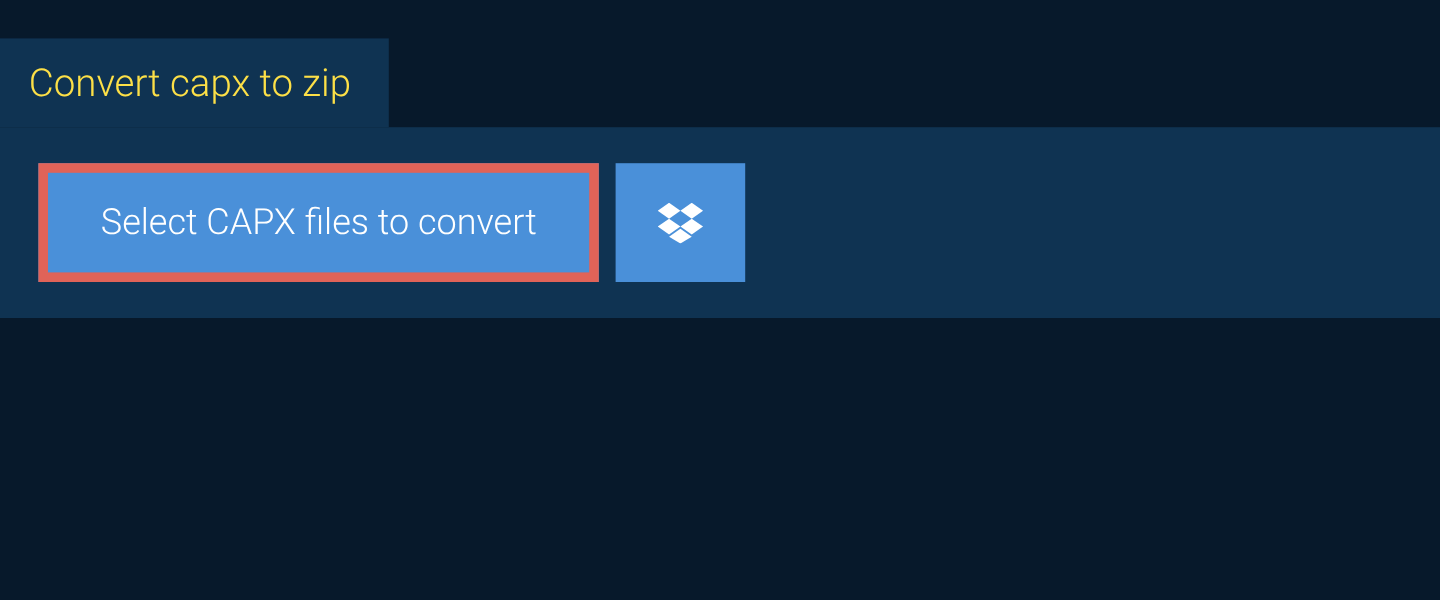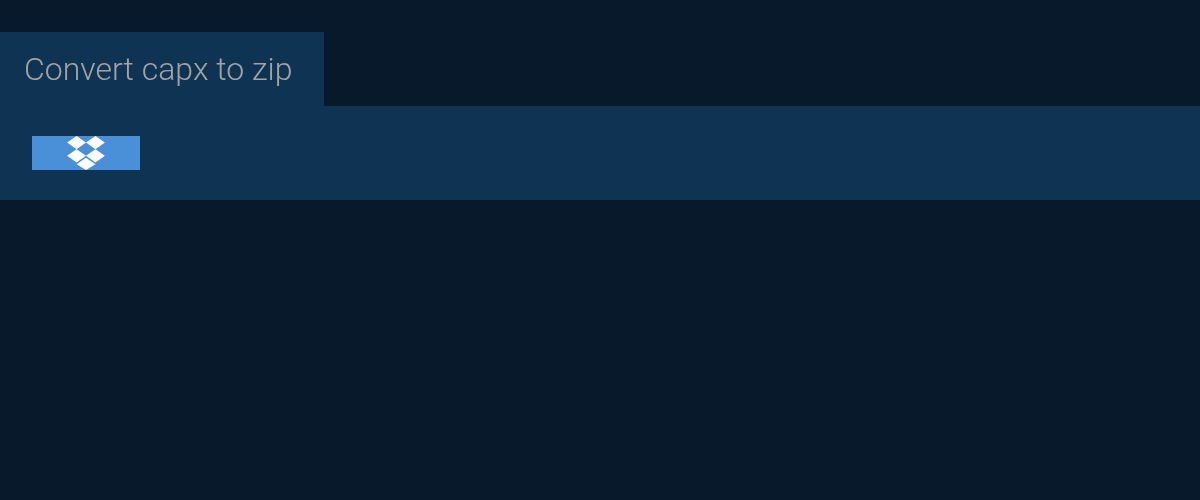--- a/index.html
+++ b/index.html
@@ -14,21 +14,21 @@
       font-family: -apple-system, BlinkMacSystemFont, "Segoe UI", Roboto, sans-serif;
       overflow: hidden;
     }
     .tab-header {
       background: #0f3352;
       display: inline-block;
       padding: 18px 32px 18px 24px;
       margin-top: 32px;
     }
     .tab-title {
-      color: #a3a3a3;
+      color: #fde047;
       font-size: 32px;
       font-weight: 300;
     }
     .panel {
       background: #0f3352;
       padding: 30px 32px;
       width: 100%;
     }
     .button-row {
       display: flex;
@@ -64,20 +64,23 @@
 <body>
 
 
 
 <div class="tab-header">
   <div class="tab-title">Convert capx to zip</div>
 </div>
 
 <div class="panel">
   <div class="button-row">
+    <div class="select-button">
+      <span>Select CAPX files to convert</span>
+    </div>
     <div class="dropbox-button">
       <svg class="dropbox-icon" viewBox="0 0 40 36" fill="#ffffff">
         <path d="M10 0 L20 7 L10 14 L0 7 Z"></path>
         <path d="M30 0 L40 7 L30 14 L20 7 Z"></path>
         <path d="M10 14 L20 21 L10 28 L0 21 Z"></path>
         <path d="M30 14 L40 21 L30 28 L20 21 Z"></path>
         <path d="M10 30 L20 23 L30 30 L20 36 Z"></path>
       </svg>
     </div>
   </div>

